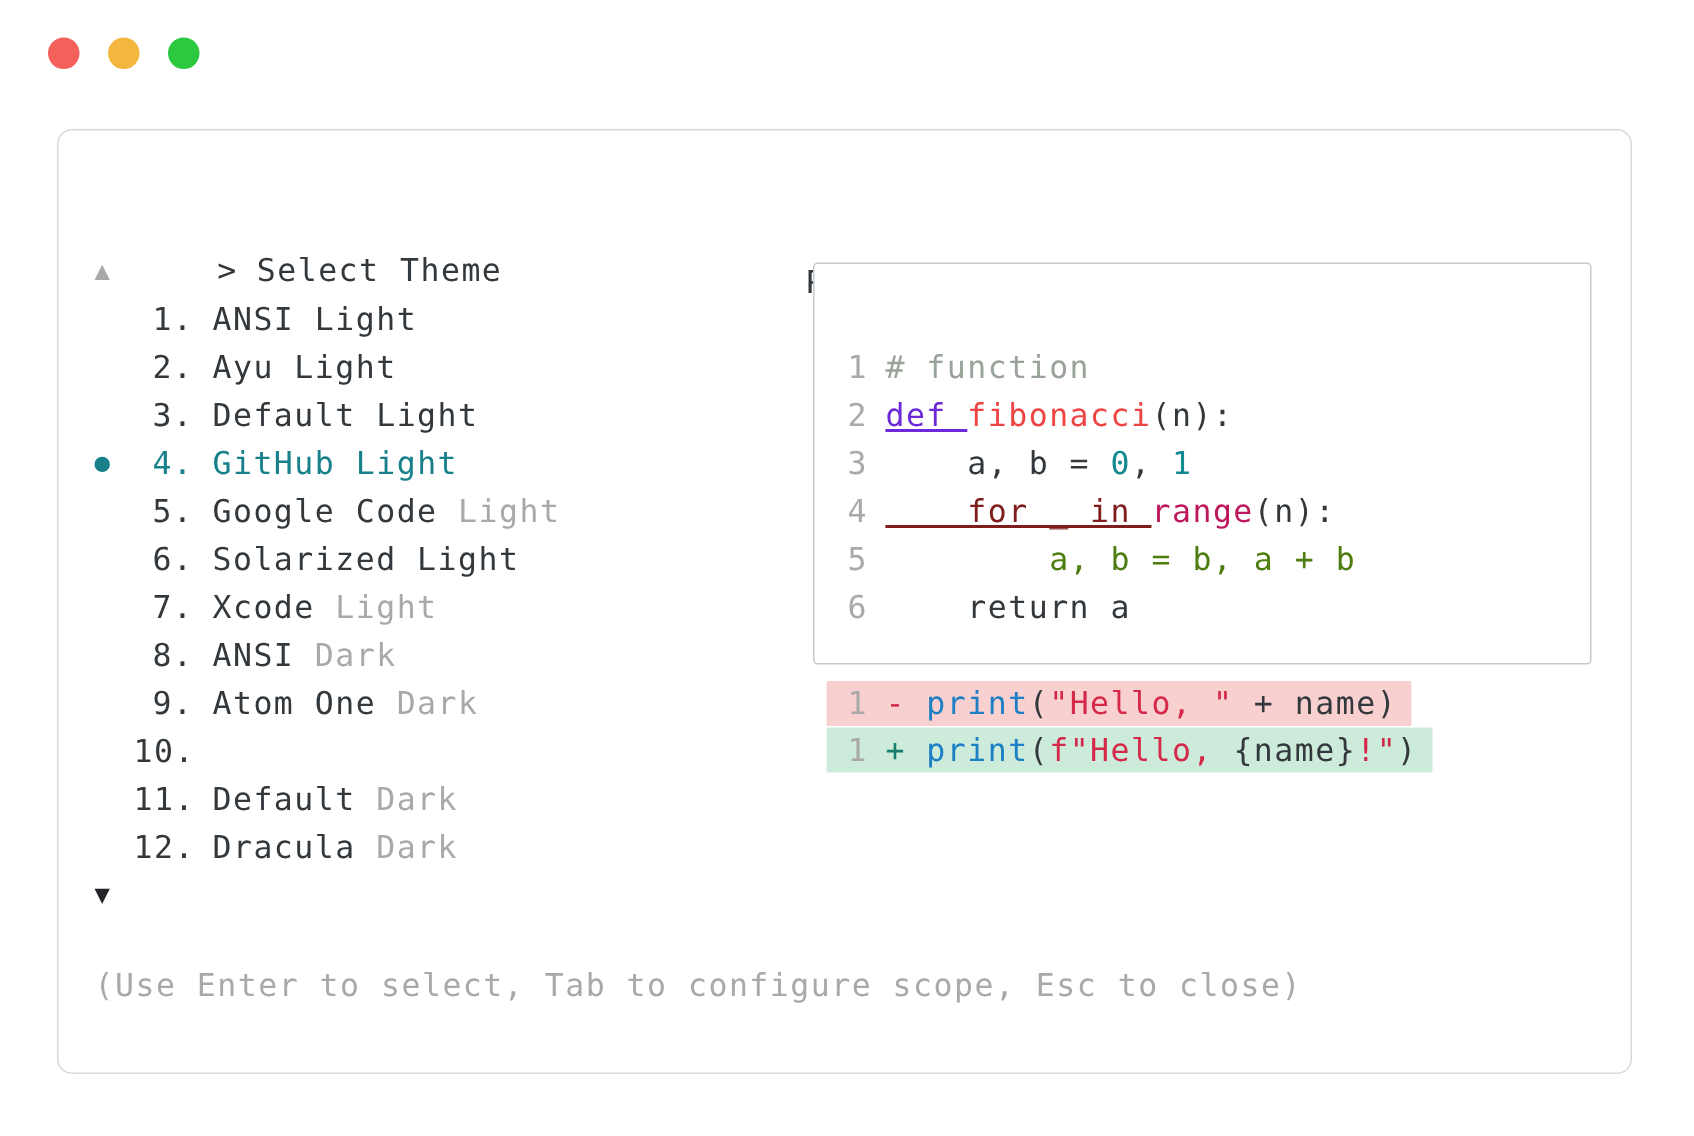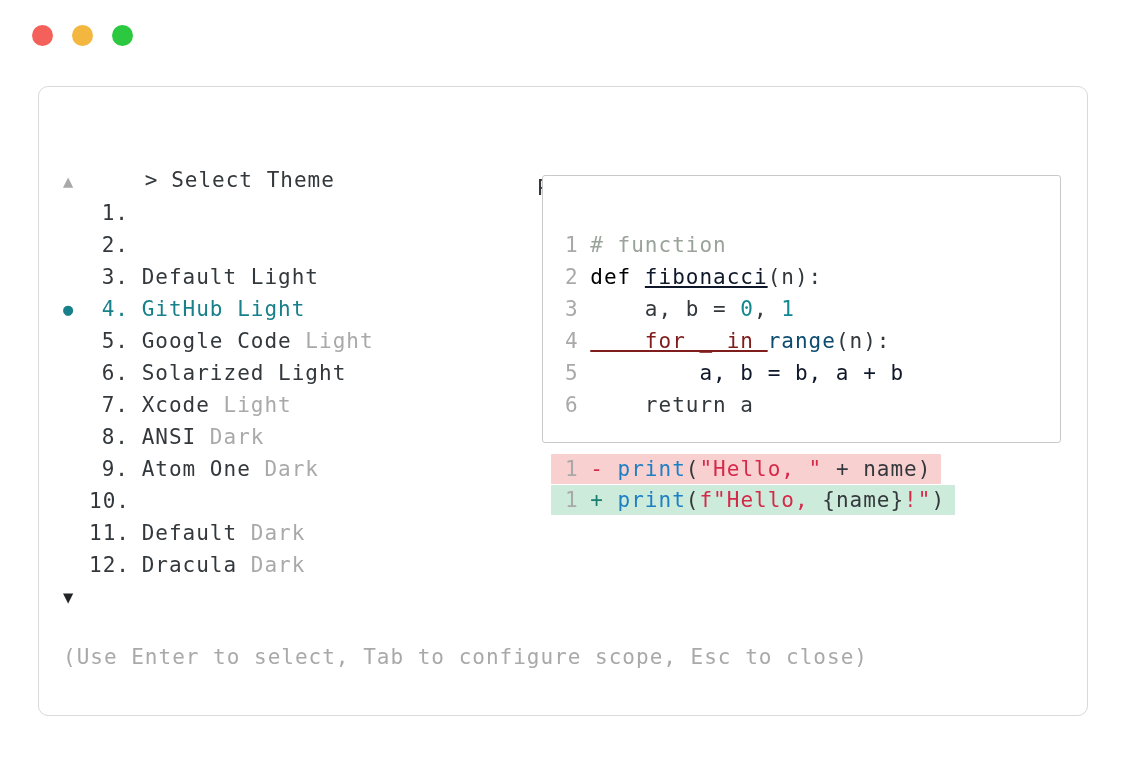--- a/index.html
+++ b/index.html
@@ -67,45 +67,45 @@
 
     <div class="prompt">
       <span class="prompt-symbol">&gt;</span><span>Select Theme</span>
     </div>
 
     <div class="preview-title">Preview</div>
 
     <div class="list">
       <div class="scroll-ind scroll-up">▲</div>
       <div id="theme-items">
-          <div class="item"><span class="marker"></span><span class="num">1.</span></div>
-          <div class="item"><span class="marker"></span><span class="num">2.</span></div>
+          <div class="item"><span class="marker"></span><span class="num">1.</span><span><span>ANSI </span><span class="variant">Light</span></span></div>
+          <div class="item"><span class="marker"></span><span class="num">2.</span><span><span>Ayu </span><span class="variant">Light</span></span></div>
           <div class="item"><span class="marker"></span><span class="num">3.</span><span><span>Default </span><span class="variant">Light</span></span></div>
           <div class="item selected"><span class="marker">●</span><span class="num">4.</span><span><span>GitHub </span><span class="variant">Light</span></span></div>
           <div class="item"><span class="marker"></span><span class="num">5.</span><span><span>Google Code </span><span class="variant muted">Light</span></span></div>
           <div class="item"><span class="marker"></span><span class="num">6.</span><span><span>Solarized </span><span class="variant">Light</span></span></div>
           <div class="item"><span class="marker"></span><span class="num">7.</span><span><span>Xcode </span><span class="variant muted">Light</span></span></div>
           <div class="item"><span class="marker"></span><span class="num">8.</span><span><span>ANSI </span><span class="variant muted">Dark</span></span></div>
           <div class="item"><span class="marker"></span><span class="num">9.</span><span><span>Atom One </span><span class="variant muted">Dark</span></span></div>
           <div class="item"><span class="marker"></span><span class="num">10.</span></div>
           <div class="item"><span class="marker"></span><span class="num">11.</span><span><span>Default </span><span class="variant muted">Dark</span></span></div>
           <div class="item"><span class="marker"></span><span class="num">12.</span><span><span>Dracula </span><span class="variant muted">Dark</span></span></div>
         </div>
       <div class="scroll-ind scroll-down">▼</div>
     </div>
 
     <div class="hint">(Use Enter to select, Tab to configure scope, Esc to close)</div>
 
     <div class="preview-box">
       <div class="code" id="code-lines">
           <div class="cline"><span class="ln">1</span><span style="color: rgb(154, 163, 154);"># function</span></div>
-          <div class="cline"><span class="ln">2</span><span style="color: #000000;">def </span><span style="color: #0f172a; text-decoration: underline;">fibonacci</span><span style="color: rgb(51, 56, 60);">(n):</span></div>
+          <div class="cline"><span class="ln">2</span><span style="color: #6d28d9; text-decoration: underline;">def </span><span style="color: #ef4444;">fibonacci</span><span style="color: rgb(51, 56, 60);">(n):</span></div>
           <div class="cline"><span class="ln">3</span><span style="color: rgb(51, 56, 60); margin-top: 28px;">    a, b = </span><span style="color: rgb(18, 136, 143);">0</span><span style="color: rgb(51, 56, 60);">, </span><span style="color: rgb(18, 136, 143);">1</span></div>
-          <div class="cline"><span class="ln">4</span><span style="color: #7f1d1d; text-decoration: underline;">    for _ in </span><span style="color: #0c4a6e; text-align: center;">range</span><span style="color: rgb(51, 56, 60);">(n):</span></div>
-          <div class="cline"><span class="ln">5</span><span style="color: #0f172a;">        a, b = b, a + b</span></div>
+          <div class="cline"><span class="ln">4</span><span style="color: #7f1d1d; text-decoration: underline;">    for _ in </span><span style="color: #be185d; text-align: center;">range</span><span style="color: rgb(51, 56, 60);">(n):</span></div>
+          <div class="cline"><span class="ln">5</span><span style="color: #4d7c0f;">        a, b = b, a + b</span></div>
           <div class="cline"><span class="ln">6</span><span style="color: rgb(51, 56, 60);">    return a</span></div>
           <div class="cline"></div>
           <div class="cline diff-del"><span class="ln">1</span><span style="color: rgb(213, 41, 74);">- </span><span style="color: rgb(29, 127, 196);">print</span><span style="color: rgb(51, 56, 60);">(</span><span style="color: rgb(213, 41, 74);">"Hello, "</span><span style="color: rgb(51, 56, 60);"> + name)</span></div>
           <div class="cline diff-add"><span class="ln">1</span><span style="color: rgb(23, 126, 112);">+ </span><span style="color: rgb(29, 127, 196);">print</span><span style="color: rgb(51, 56, 60);">(</span><span style="color: rgb(213, 41, 74);">f"Hello, </span><span style="color: rgb(51, 56, 60);">{name}</span><span style="color: rgb(213, 41, 74);">!"</span><span style="color: rgb(51, 56, 60);">)</span></div>
         </div>
     </div>
 
   </div>
 </div>
 

